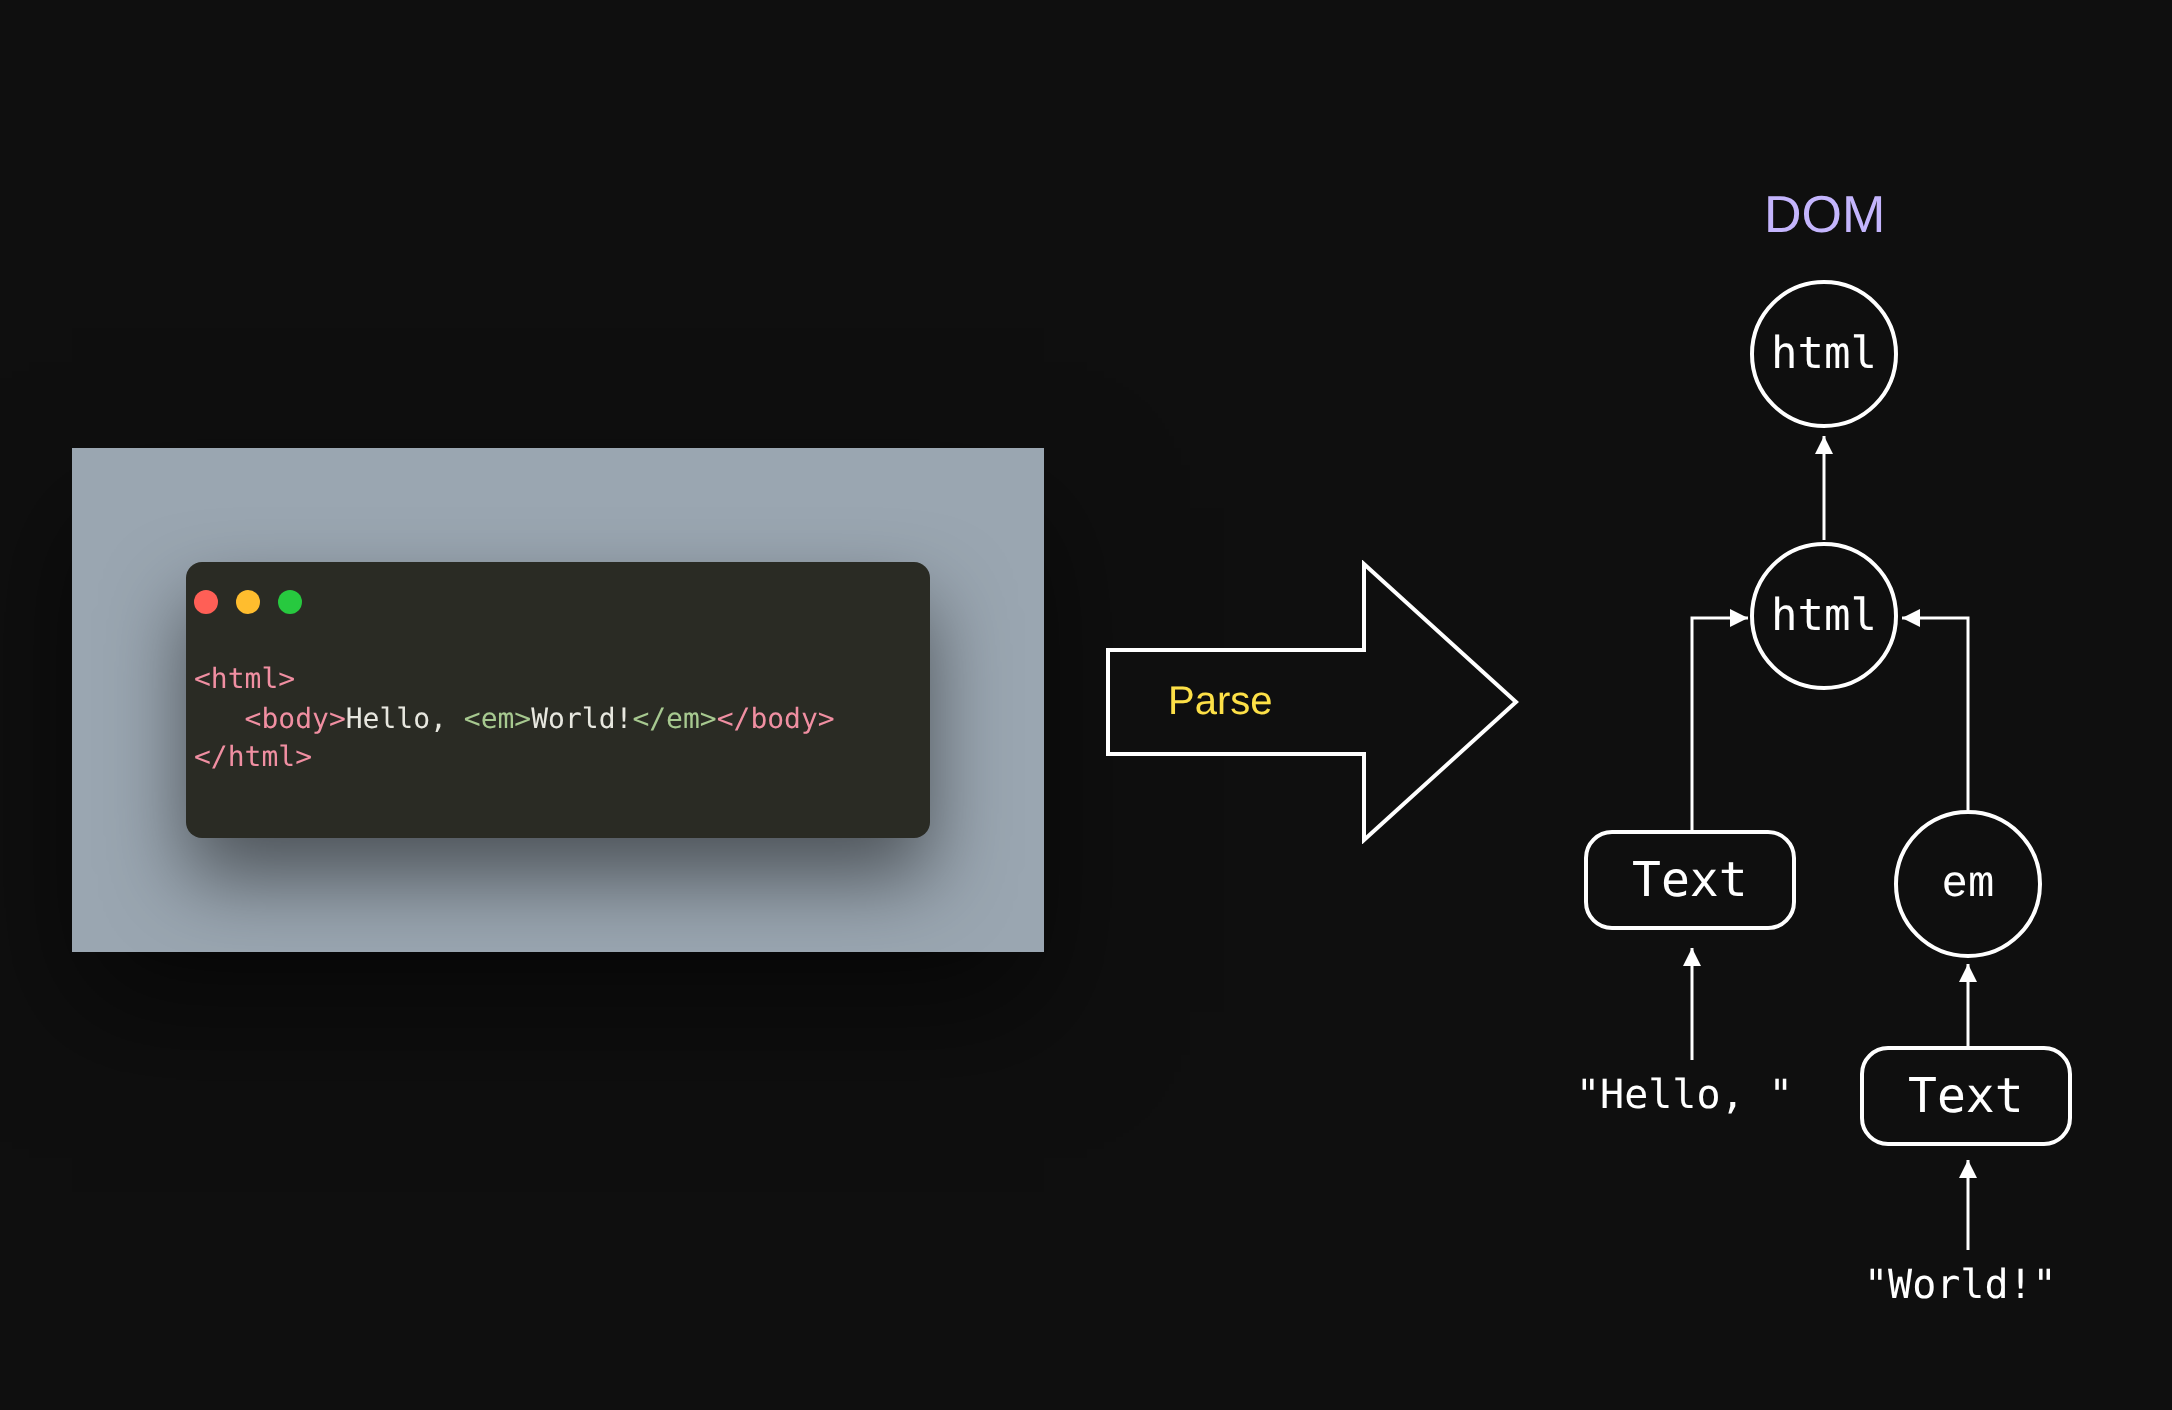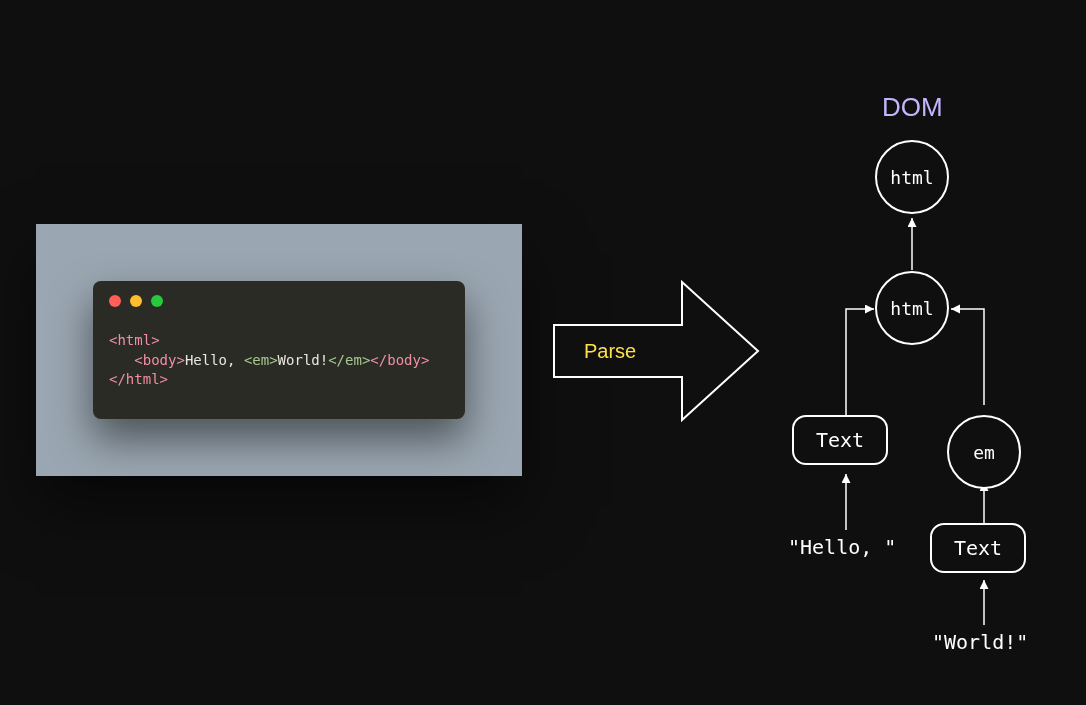--- a/index.html
+++ b/index.html
@@ -23,21 +23,21 @@
       display: flex;
       align-items: center;
       justify-content: center;
       box-shadow: 0 30px 60px rgba(0,0,0,0.5);
     }
     .code-window {
       width: 372px;
       height: 138px;
       background: #2a2b24;
       border-radius: 8px;
-      padding: 14px 16px;
+      padding: 14px 4px;
       box-shadow: 0 20px 40px rgba(0,0,0,0.5);
     }
     .traffic-lights {
       display: flex;
       gap: 9px;
       margin-bottom: 24px;
     }
     .dot { width: 12px; height: 12px; border-radius: 50%; }
     .dot.red { background: #ff5f56; }
     .dot.yellow { background: #ffbd2e; }
@@ -87,34 +87,34 @@
       position: absolute;
       width: 74px;
       height: 74px;
       border: 2px solid #fff;
       border-radius: 50%;
       background: #0f0f0f;
       display: flex;
       align-items: center;
       justify-content: center;
       color: #fff;
-      font-size: 18px;
+      font-size: 22px;
       font-family: ui-monospace, monospace;
     }
     .node-rect {
       position: absolute;
       height: 50px;
       border: 2px solid #fff;
       border-radius: 14px;
       background: #0f0f0f;
       display: flex;
       align-items: center;
       justify-content: center;
       color: #fff;
-      font-size: 20px;
+      font-size: 24px;
       font-family: ui-monospace, monospace;
       padding: 0 22px;
     }
     .node-text {
       position: absolute;
       color: #fff;
       font-size: 20px;
       font-family: ui-monospace, monospace;
       white-space: nowrap;
     }
@@ -171,21 +171,21 @@
 
   <div class="node-circle" style="left:105px; top:10px;">
     <span>html</span>
   </div>
   <div class="node-circle" style="left:105px; top:141px;">
     <span>html</span>
   </div>
   <div class="node-rect" style="left:22px; top:285px;">
     <span>Text</span>
   </div>
-  <div class="node-circle" style="left:177px; top:285px;">
+  <div class="node-circle" style="left:177px; top:275px;font-family:Liberation Mono, monospace;">
     <span>em</span>
   </div>
   <div class="node-text" style="left:18px; top:405px;">"Hello, "</div>
   <div class="node-rect" style="left:160px; top:393px;">
     <span>Text</span>
   </div>
   <div class="node-text" style="left:162px; top:500px;">"World!"</div>
 </div>
 
 </body></html>

